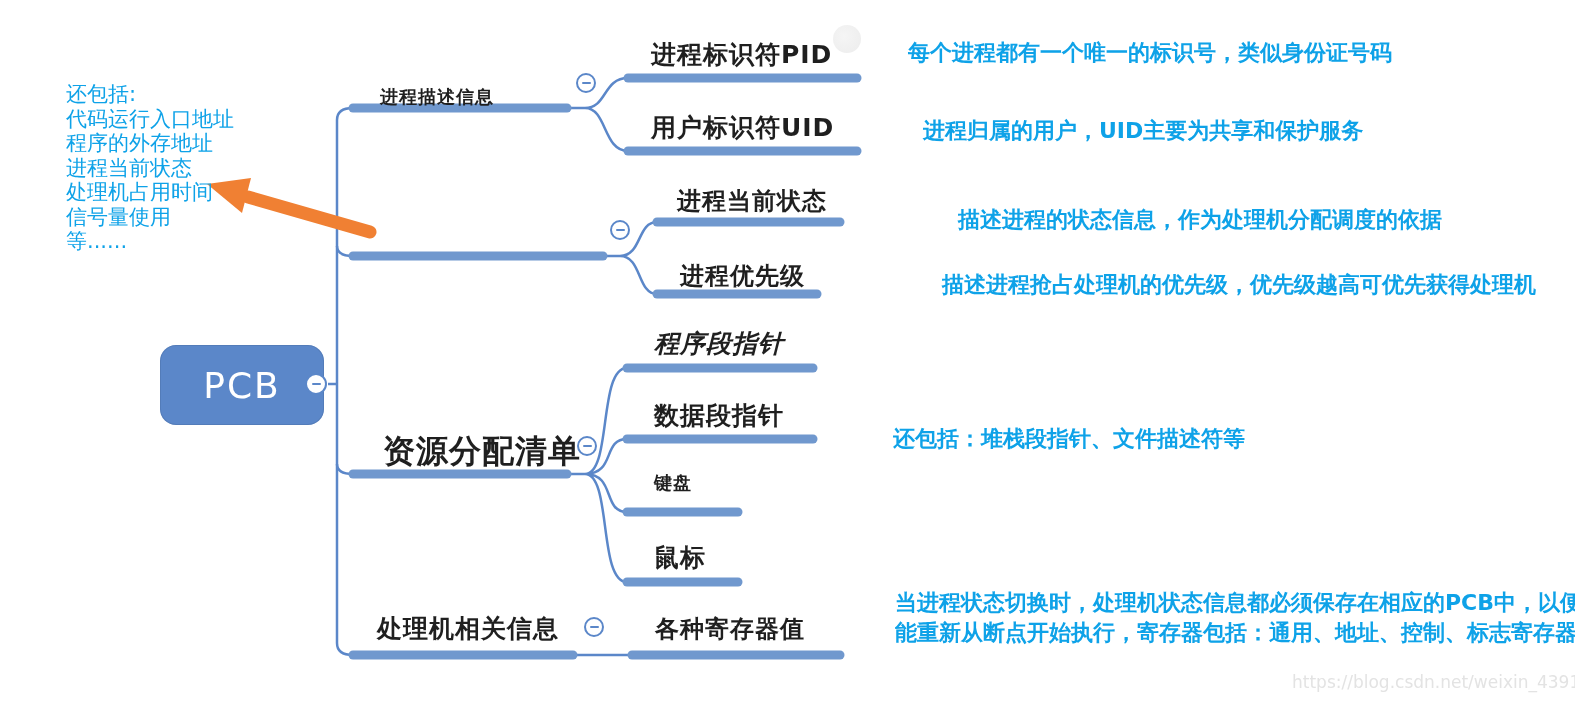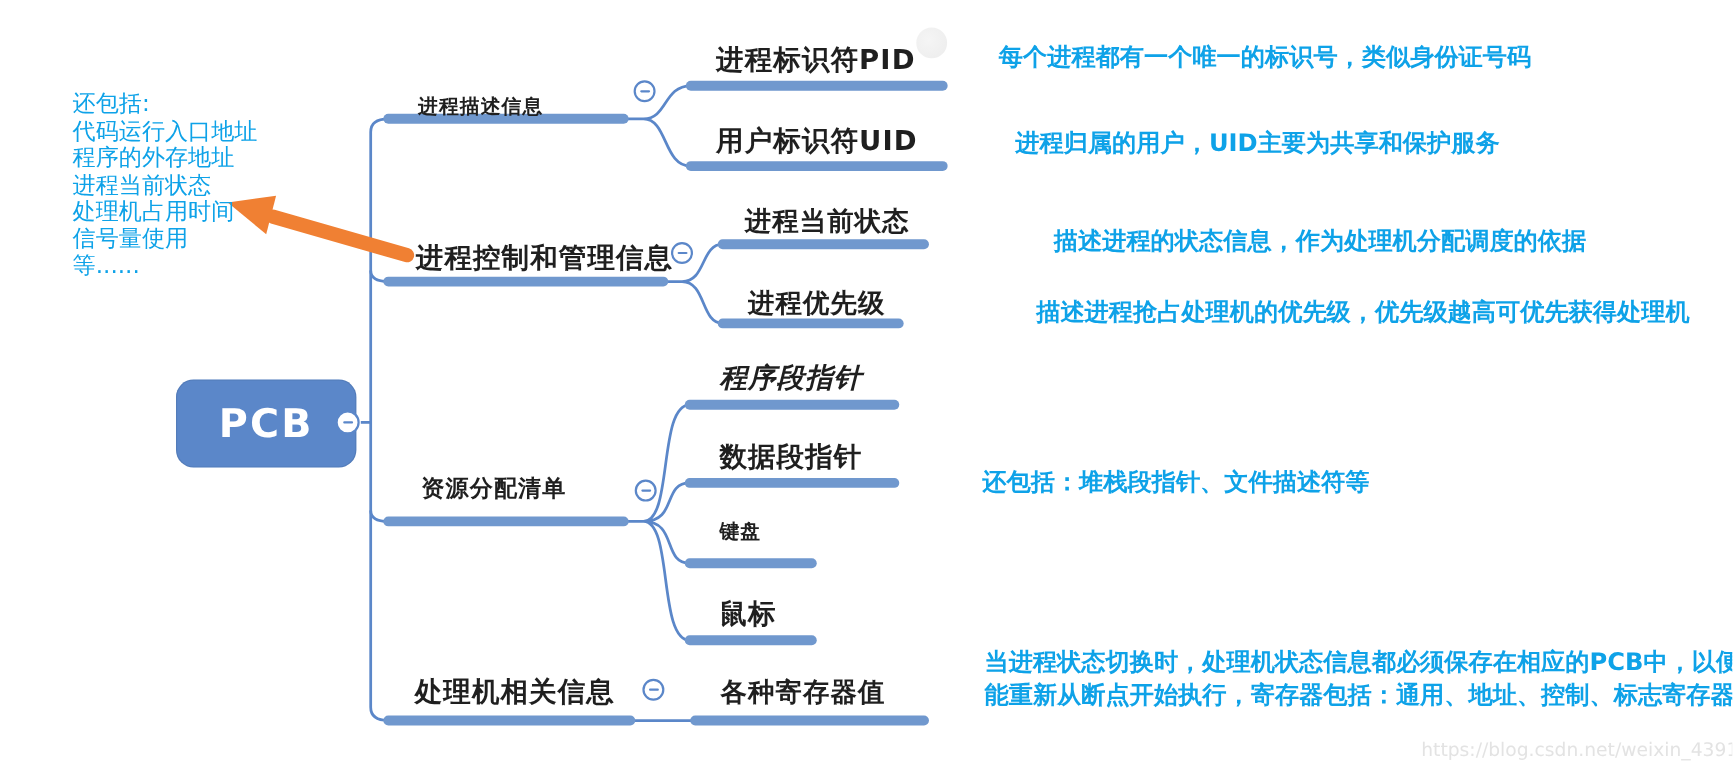--- a/index.html
+++ b/index.html
@@ -8,21 +8,21 @@
     --watermark:#e3e3e3;
   }
   *{margin:0;padding:0;box-sizing:border-box;}
   html,body{background:#fff;}
   body{font-family:"DejaVu Sans","Liberation Sans",sans-serif;}
   #canvas{position:relative;width:1575px;height:701px;background:var(--canvas-bg);overflow:hidden;}
   #connector-layer{position:absolute;left:0;top:0;width:1575px;height:701px;}
   .node-label{position:absolute;color:var(--label);font-weight:600;white-space:nowrap;letter-spacing:1px;}
   .root-node{position:absolute;left:160px;top:345px;width:164px;height:80px;background:var(--root-bg);
     border-radius:16px;display:flex;align-items:center;justify-content:center;color:var(--root-text);
-    font-size:36px;font-weight:bold;letter-spacing:2px;box-shadow:0 0 0 1px rgba(60,90,140,.25) inset;}
+    font-size:36px;font-weight:normal;letter-spacing:2px;box-shadow:0 0 0 1px rgba(60,90,140,.25) inset;}
   .collapse{position:absolute;width:22px;height:22px;border:2px solid var(--line);border-radius:50%;
     background:#fff;display:flex;align-items:center;justify-content:center;}
   .collapse .minus{width:9px;height:2.5px;background:var(--line);border-radius:2px;}
   .side-note{position:absolute;left:66px;top:82px;color:var(--annotation);font-size:21px;
     font-weight:normal;line-height:24.5px;white-space:nowrap;}
   .annotation{position:absolute;color:var(--annotation);font-size:22px;font-weight:bold;
     white-space:nowrap;line-height:30px;}
   .watermark{position:absolute;left:1292px;top:672px;color:var(--watermark);font-size:17px;white-space:nowrap;}
   .smudge{position:absolute;left:833px;top:25px;width:28px;height:28px;border-radius:50%;
     background:radial-gradient(circle at 40% 40%, #f5f5f5, #ececec);}
@@ -77,28 +77,27 @@
     <div class="minus"></div>
   </div>
 
   <div class="node-label" style="left:380px;top:60px;font-size:18px;margin-top:25px;">进程描述信息</div>
   <div class="collapse" style="left:576px;top:73px;width:20px;height:20px;">
     <div class="minus"></div>
   </div>
   <div class="node-label" style="left:651px;top:38px;font-size:25px;">进程标识符PID</div>
   <div class="node-label" style="left:651px;top:111px;font-size:25px;">用户标识符UID</div>
 
-  <div class="node-label" style="left:378px;top:218px;font-size:25px;">进程控制和管理信息</div>
   <div class="collapse" style="left:610px;top:220px;width:20px;height:20px;">
     <div class="minus"></div>
   </div>
   <div class="node-label" style="left:677px;top:185px;font-size:24px;text-align:center;">进程当前状态</div>
   <div class="node-label" style="left:680px;top:260px;font-size:24px;">进程优先级</div>
 
-  <div class="node-label" style="left:383px;top:430px;font-size:21px;text-align:right;">资源分配清单</div>
+  <div class="node-label" style="left:383px;top:430px;font-size:32px;text-align:right;">资源分配清单</div>
   <div class="collapse" style="left:577px;top:436px;width:20px;height:20px;">
     <div class="minus"></div>
   </div>
   <div class="node-label" style="left:654px;top:327px;font-size:25px;font-style:italic;">程序段指针</div>
   <div class="node-label" style="left:654px;top:399px;font-size:25px;">数据段指针</div>
   <div class="node-label" style="left:654px;top:471px;font-size:18px;">键盘</div>
   <div class="node-label" style="left:654px;top:541px;font-size:25px;">鼠标</div>
 
   <div class="node-label" style="left:377px;top:612px;font-size:25px;">处理机相关信息</div>
   <div class="collapse" style="left:584px;top:617px;width:20px;height:20px;">

